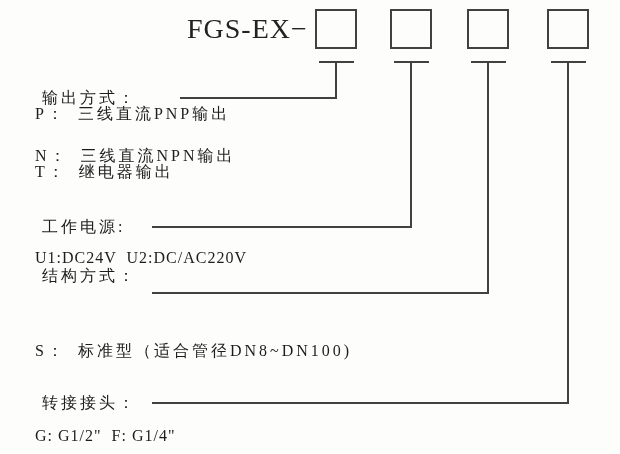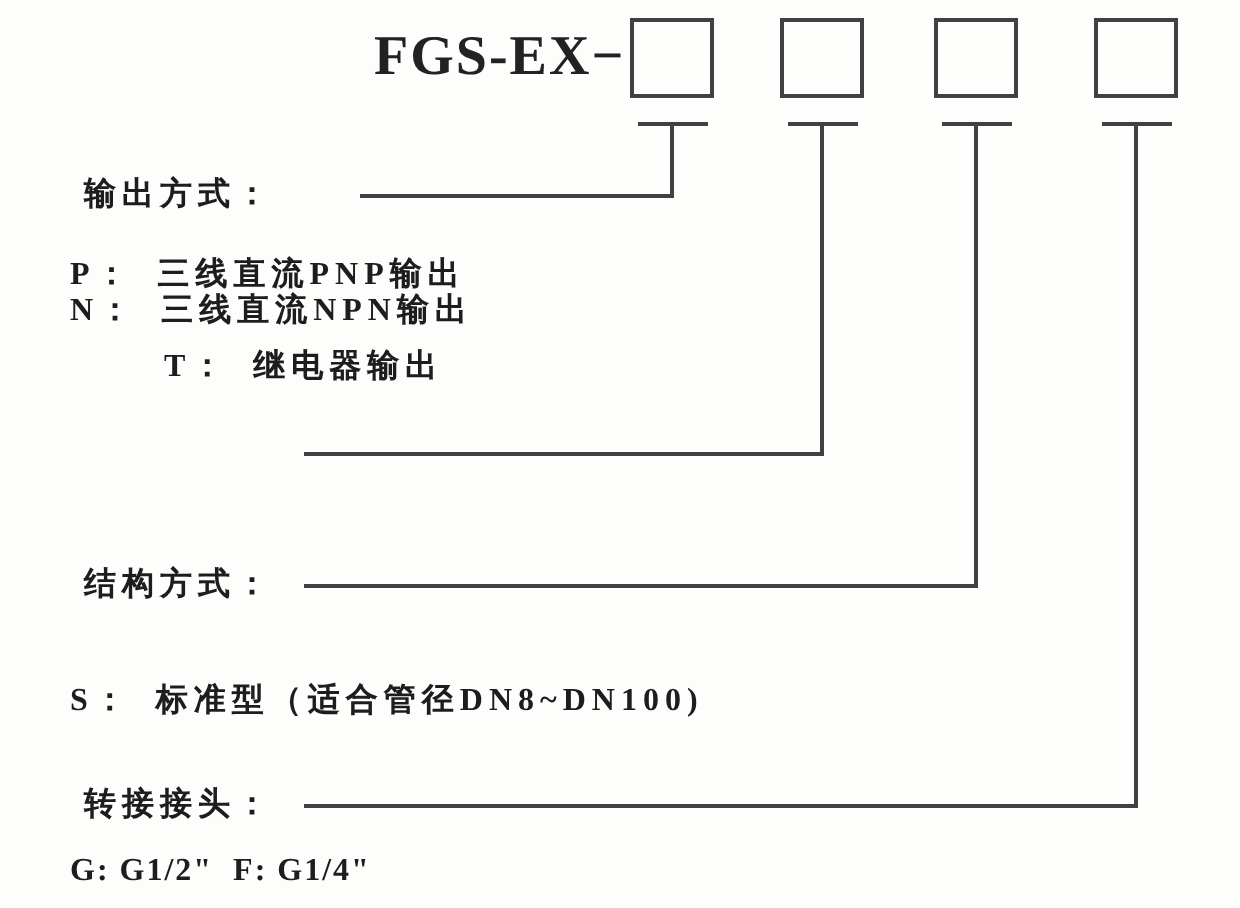--- a/index.html
+++ b/index.html
@@ -5,21 +5,21 @@
   html, body { margin: 0; padding: 0; }
   body {
     width: 620px; height: 454px;
     background: #fdfdfc;
     font-family: "Liberation Serif", serif;
     color: #1d1d1d;
     overflow: hidden;
   }
   .canvas {
     position: relative;
-    width: 620px; height: 454px; font-weight: bold;
+    width: 620px; height: 454px;
   }
   .title {
     position: absolute;
     left: 187px; top: 12px;
     font-size: 28px;
     line-height: 34px;
     letter-spacing: 1px;
     white-space: pre;
     color: #222;
   }
@@ -44,26 +44,26 @@
     position: absolute;
     font-size: 16px;
     line-height: 24px;
     white-space: pre;
     letter-spacing: 3px;
   }
   .label { left: 42px; }
   .option { left: 35px; }
   .code { display: inline-block; margin-right: 12px; letter-spacing: 3px; }
   .r-label1 { top: 86px; }
-  .r-opt-p  { top: 126px; }
+  .r-opt-p  { top: 102px; }
   .r-opt-n  { top: 144px; text-align: center; }
-  .r-opt-t  { top: 172px; margin-left: 47px; }
+  .r-opt-t  { top: 160px; }
   .r-label2 { top: 215px; }
   .r-opt-u  { top: 246px; letter-spacing: 1px; }
-  .r-label3 { top: 281px; }
+  .r-label3 { top: 264px; }
   .r-opt-s  { top: 318px; margin-top: 21px; }
   .r-opt-h  { top: 350px; }
   .r-label4 { top: 391px; }
   .r-opt-g  { top: 424px; letter-spacing: 1px; }
 </style>
 </head>
 <body>
 
 <div class="canvas">
 
@@ -85,20 +85,22 @@
     <path d="M411 62 L411 227 L152 227"></path>
     <path d="M488 62 L488 293 L152 293"></path>
     <path d="M568 62 L568 403 L152 403"></path>
   </svg>
 
   <div class="row label r-label1">输出方式：</div>
   <div class="row option r-opt-p"><span class="code">P：</span><span>三线直流PNP输出</span></div>
   <div class="row option r-opt-n"><span class="code">N：</span><span>三线直流NPN输出</span></div>
   <div class="row option r-opt-t"><span class="code">T：</span><span>继电器输出</span></div>
 
+  <div class="row label r-label2">工作电源:</div>
+  <div class="row option r-opt-u">U1:DC24V  U2:DC/AC220V</div>
 
   <div class="row label r-label3">结构方式：</div>
   <div class="row option r-opt-s"><span class="code">S：</span><span>标准型（适合管径DN8~DN100)</span></div>
 
   <div class="row label r-label4">转接接头：</div>
   <div class="row option r-opt-g">G: G1/2"  F: G1/4"</div>
 
 </div>
 
 </body></html>

